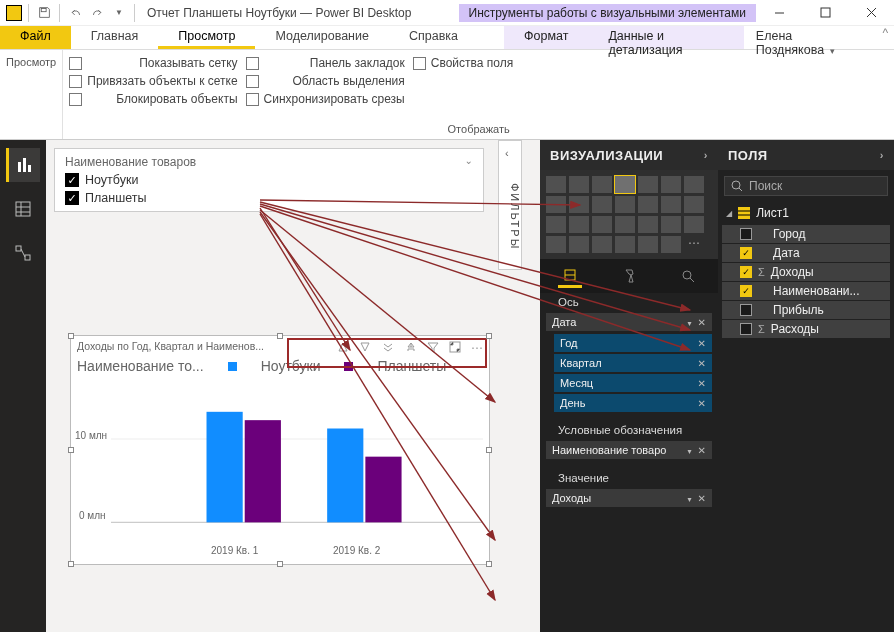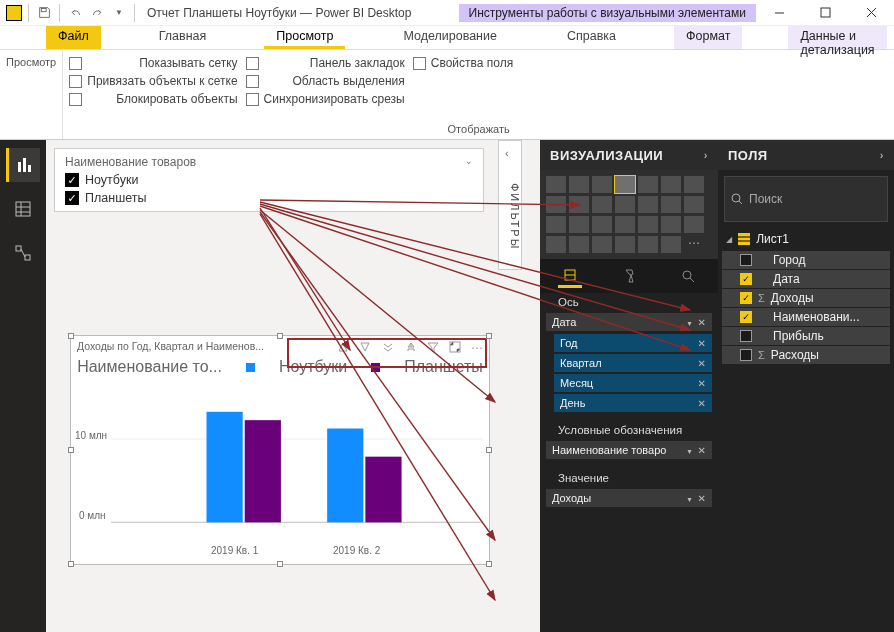--- a/index.html
+++ b/index.html
@@ -12,21 +12,21 @@
   .titlebar .sep { width: 1px; height: 18px; background: #ccc; margin: 0 2px; }
   .qat-btn { width: 18px; height: 18px; display: flex; align-items: center; justify-content: center; color: #333; fill: #666; cursor: default; font-size: 11px; }
   .titlebar .title { font-size: 12px; color: #444; flex: 1; padding-left: 4px; white-space: nowrap; }
   .context-tab { background: #d3c3f7; padding: 2px 10px; font-size: 12px; color: #222; }
   .win-controls { display: flex; margin-left: auto; }
   .win-btn { width: 46px; height: 26px; display: flex; align-items: center; justify-content: center; }
   .win-btn svg { stroke: #333; }
   
   
   .tabs { height: 24px; display: flex; align-items: stretch; border-bottom: 1px solid #dcdcdc; }
-  .tab { padding: 3px 12px; font-size: 12.5px; color: #444; cursor: default; margin-left: 46px; }
+  .tab { padding: 3px 20px; font-size: 12.5px; color: #444; cursor: default; }
   .tab.file { background: #f2c811; color: #000; font-weight: 400; }
   .tab.active { border-bottom: 3px solid #f2c811; color: #000; }
   .tab.ctx { background: #efe8fb; color: #222; }
   .tabs .spacer { flex: 1; }
   .user { padding: 3px 18px 3px 12px; font-size: 12.5px; color: #333; }
   .user .chev { font-size: 9px; color: #666; margin-left: 6px; }
   
   
   .ribbon { height: 90px; display: flex; border-bottom: 1px solid #ccc; }
   .rib-group { border-right: 1px solid #e1e1e1; display: flex; flex-direction: column; padding: 4px 6px 2px; }
@@ -49,21 +49,21 @@
   .slicer .title { font-size: 12px; color: #666; display: flex; justify-content: space-between; }
   .slicer .chev { font-size: 10px; color: #888; }
   .slicer-item { display: flex; align-items: center; gap: 6px; font-size: 12.5px; margin-top: 4px; color: #333; }
   .slicer-item .cb { width: 14px; height: 14px; background: #000; display: flex; align-items: center; justify-content: center; color: #fff; font-size: 11px; }
   
   .chart-visual { position: absolute; left: 70px; top: 335px; width: 420px; height: 230px; background: #fff; border: 1px solid #bbb; }
   .chart-title { font-size: 10.5px; color: #666; padding: 4px 6px; white-space:nowrap; overflow:hidden; }
   .chart-toolbar { position:absolute; top:3px; right:6px; display:flex; gap:10px; align-items:center; }
   .chart-toolbar svg, .chart-toolbar span { color:#888; }
   .toolbar-hl { position:absolute; top:2px; right:2px; width:200px; height:30px; border:2px solid #9c2a2a; pointer-events:none; }
-  .legend { font-size: 16px; color:#666; padding: 2px 6px; display:flex; gap:24px; align-items:center;justify-content:center;}
+  .legend { font-size: 14px; color:#666; padding: 2px 6px; display:flex; gap:24px; align-items:center;}
   .swatch { width:9px; height:9px; display:inline-block; }
   .plot { position:absolute; left:40px; top:56px; right:6px; bottom:26px; }
   
   .filter-tab { position:absolute; left:498px; top:0; width:24px; height:130px; background:#fff; border:1px solid #ccc; writing-mode:vertical-rl; text-orientation:mixed; text-align:center; font-size:11px; letter-spacing:2px; color:#444; padding-top:24px; }
   .filter-tab .arrow { position:absolute; top:6px; left:6px; writing-mode:horizontal-tb; font-size:11px; color:#666; }
   
   
   .pane { background: #212121; color: #eee; display:flex; flex-direction:column; font-size:12px; position:relative; }
   .viz-pane { width: 178px; }
   .fields-pane { width: 176px; }
@@ -74,21 +74,21 @@
   .viz-gallery .sel { outline:1px solid #f2c811; background:#707070; }
   .viz-tabs { display:flex; background:#1a1a1a; height:34px; align-items:center; justify-content:space-around; }
   .viz-tabs div { width:24px; height:24px; display:flex; align-items:center; justify-content:center; }
   .viz-tabs .sel { border-bottom:3px solid #f2c811; }
   .well-section { padding:3px 8px; font-size:11.5px; color:#ddd;margin-left:10px; }
   .well-pill { background:#3a3a3a; margin:2px 6px; padding:3px 6px; display:flex; align-items:center; justify-content:space-between; font-size:11px; color:#f0f0f0;}
   .well-pill.sub { background:#0c4a6e; margin:1px 6px 1px 14px; }
   .well-pill .x { font-size:10px; color:#bbb; }
   .well-pill .dd { font-size:8px; color:#bbb; }
   
-  .search-box { margin:6px; background:#2f2f2f; border:1px solid #444; padding:15px 6px; display:flex; gap:6px; align-items:center; color:#aaa; }
+  .search-box { margin:6px; background:#2f2f2f; border:1px solid #444; padding:2px 6px; display:flex; gap:6px; align-items:center; color:#aaa; }
   .table-item { display:flex; align-items:center; gap:6px; padding:4px 8px; font-size:12px; }
   .table-item .tri { font-size:8px; color:#aaa; }
   .field-item { display:flex; align-items:center; gap:6px; padding:2px 6px 2px 18px; font-size:12px; background:#404040; margin:1px 4px; }
   .field-item .cb { width:12px; height:12px; border:1px solid #999; background:#1a1a1a; display:flex; align-items:center; justify-content:center; font-size:9px; }
   .field-item .cb.on { background:#f2c811; color:#000; border-color:#f2c811; }
   
   
   .arrows-overlay { position:absolute; top:140px; left:0; width:894px; height:492px; pointer-events:none; }
 </style>
 </head>

